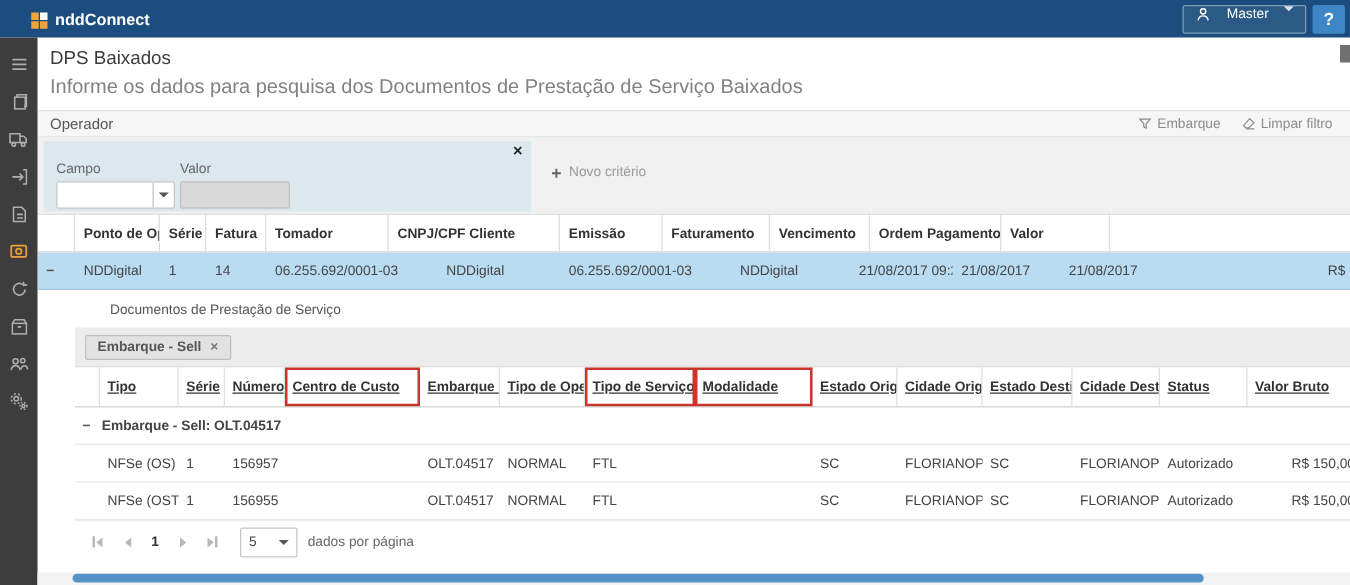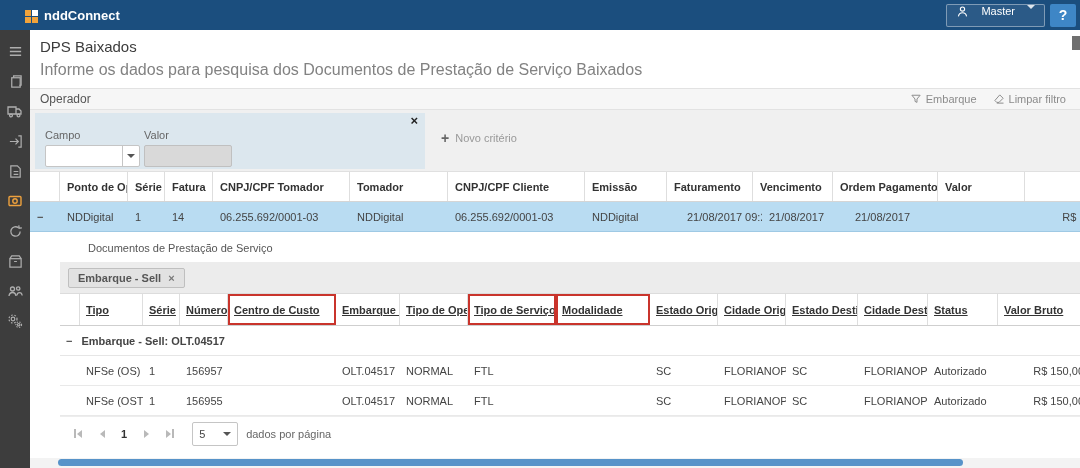--- a/index.html
+++ b/index.html
@@ -272,21 +272,20 @@
     </button>
   </div>
 
   <div class="grid-clip">
     <div class="og">
       <div class="og-head">
         <div class="cell w-exp"></div>
         <div class="cell w0">Ponto de Ope...</div>
         <div class="cell w1">Série</div>
         <div class="cell w2">Fatura</div>
-        <div class="cell w3">CNPJ/CPF Tomador</div>
         <div class="cell w4">Tomador</div>
         <div class="cell w5">CNPJ/CPF Cliente</div>
         <div class="cell w7">Emissão</div>
         <div class="cell w8">Faturamento</div>
         <div class="cell w9">Vencimento</div>
         <div class="cell w10">Ordem Pagamento</div>
         <div class="cell w11">Valor</div>
       </div>
       <div class="og-row selected">
         <div class="cell w-exp"><span class="expander">−</span></div>

